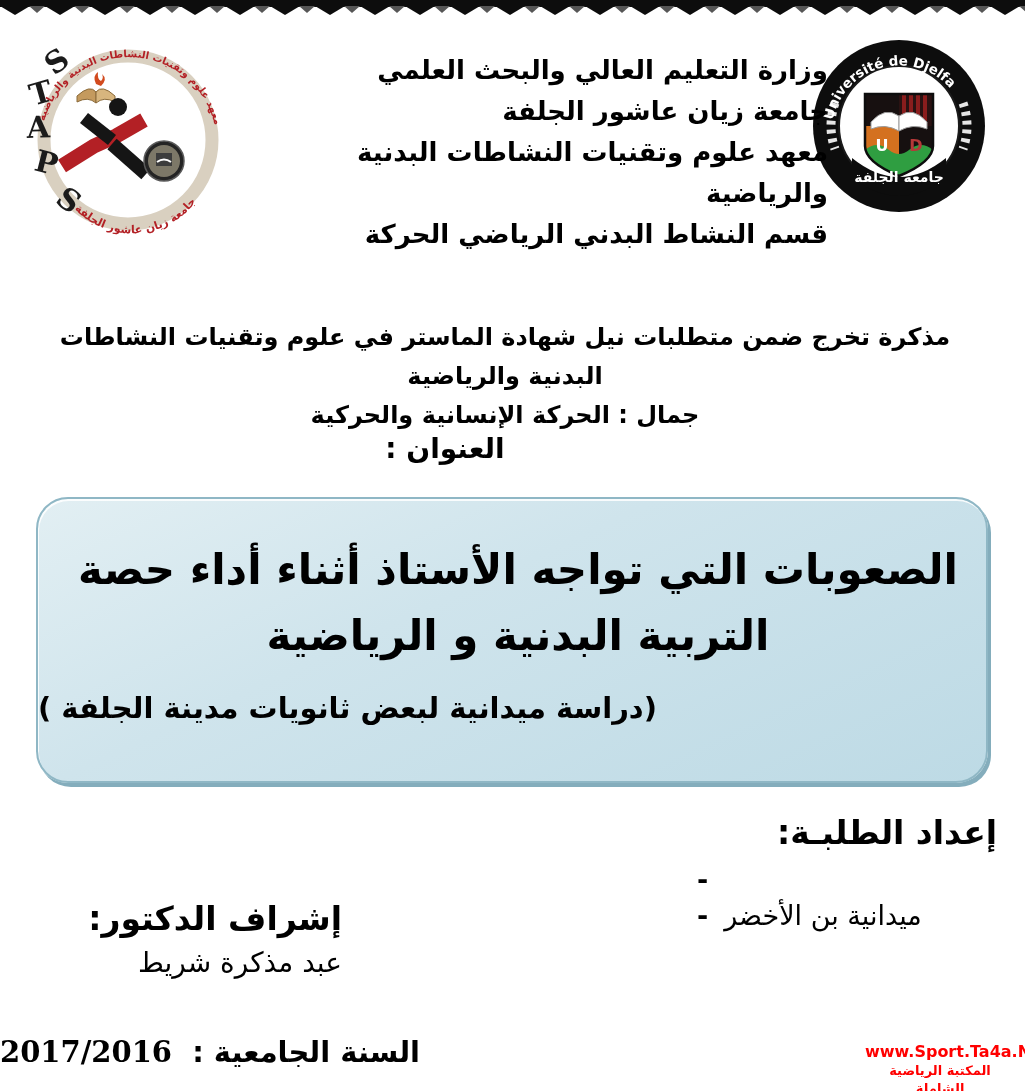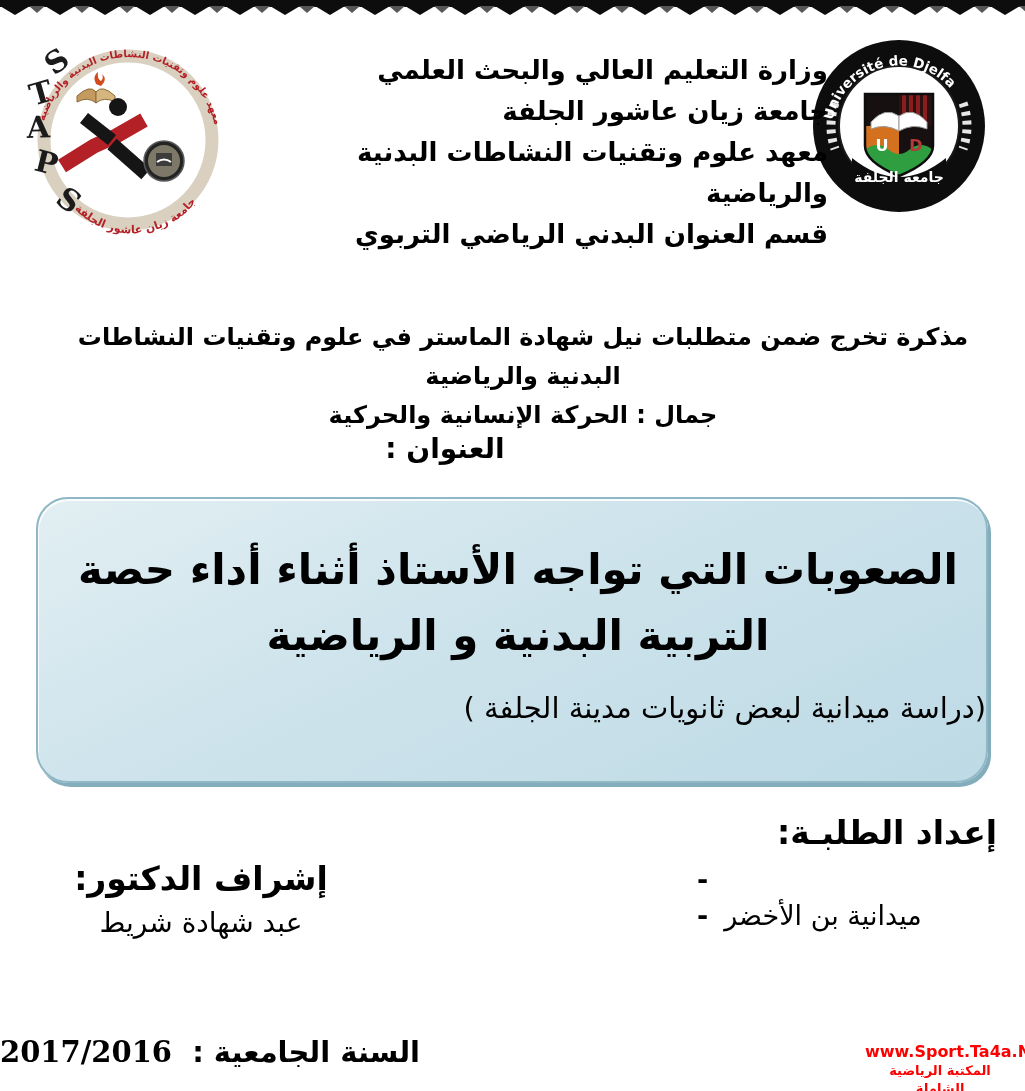--- a/index.html
+++ b/index.html
@@ -17,55 +17,55 @@
   .logo-right { left:806px; top:38px;  width:186px; height:180px; }
 
   
   .header-text {
     left:228px; top:50px; width:600px; 
     font-weight:bold; font-size:26px; line-height:41px; direction:rtl;
   }
 
   
   .intro {
-    left:58px; top:318px; width:930px; text-align:center;
+    left:40px; top:318px; width:930px; text-align:center;
     font-weight:bold; font-size:24px; line-height:39px; direction:rtl;
   }
 
   .title-label {
     left:0; top:432px; width:890px; text-align:center;
     font-weight:bold; font-size:28px; direction:rtl;
   }
 
   
   .title-box {
     left:36px; top:497px; width:948px; height:282px;
     border:2px solid #8fb7c5; border-radius:32px;
     background:linear-gradient(155deg, #e2eff3 0%, #cfe4ec 40%, #bddae5 100%);
     box-shadow:3px 4px 0 #84adbc, inset 1px 2px 0 rgba(255,255,255,0.85);
   }
   .box-title {
     margin-top:38px; text-align:center; font-weight:bold;
     font-size:42px; line-height:66px; direction:rtl;padding-left:12px;
   }
   .box-subtitle {
-    margin-top:22px; text-align:right; font-weight:normal;
+    margin-top:22px; text-align:left; font-weight:bold;
     font-size:29px; direction:rtl;
   }
 
   
   .students { right:28px; top:812px; width:330px; }
   .students .heading {
     direction:rtl; text-align:right; font-weight:bold; font-size:33px; line-height:42px;
   }
   .stu-list { margin-top:8px; padding-left:30px; direction:ltr; text-align:left; }
   .stu-item { font-size:27px; line-height:36px; display:flex; gap:16px; align-items:center; }
   .stu-item .dash { font-weight:bold; }
 
-  .supervisor { left:60px; top:858px; width:282px; text-align:center; }
+  .supervisor { left:60px; top:898px; width:282px; text-align:right; }
   .supervisor .heading { direction:rtl; font-weight:bold; font-size:33px; line-height:42px; }
   .supervisor .name { margin-top:6px; font-size:28px; line-height:34px; direction:rtl; }
 
   
   .year-line {
     left:0; top:1032px; width:1025px; text-align:left;
     direction:rtl; font-weight:bold; font-size:29px; line-height:40px;
   }
   .year-line .digits { font-family:"DejaVu Serif", serif; margin-right:10px; }
 
@@ -161,21 +161,21 @@
     </g>
     <path d="M 59,56 L 127,56 L 127,108 Q 127,124 93,138 Q 59,124 59,108 Z" fill="none" stroke="#0d0d0d" stroke-width="2.5"></path>
     <path d="M 46,120 Q 93,158 140,120 L 140,139 Q 93,177 46,139 Z" fill="#0d0d0d"></path>
     <text x="93" y="144" font-size="14" font-weight="bold" fill="#ffffff" text-anchor="middle">جامعة الجلفة</text>
   </svg>
 
   <div class="abs header-text">
     <div>وزارة التعليم العالي والبحث العلمي</div>
     <div>جامعة زيان عاشور الجلفة</div>
     <div>معهد علوم وتقنيات النشاطات  البدنية والرياضية</div>
-    <div>قسم العنوان البدني الرياضي التربوي</div>
+    <div>قسم النشاط البدني الرياضي الحركة</div>
   </div>
 
   <div class="abs intro">
     <div>مذكرة تخرج ضمن متطلبات نيل شهادة الماستر في علوم وتقنيات النشاطات البدنية والرياضية</div>
     <div>جمال :  الحركة الإنسانية والحركية</div>
   </div>
 
   <div class="abs title-label">العنوان :</div>
 
   <div class="abs title-box">
@@ -194,21 +194,21 @@
       </div>
       <div class="stu-item">
         <span class="dash">-</span>
         <span dir="rtl">ميدانية بن الأخضر</span>
       </div>
     </div>
   </div>
 
   <div class="abs supervisor">
     <div class="heading">إشراف الدكتور:</div>
-    <div class="name">عبد شهادة شريط</div>
+    <div class="name">عبد مذكرة شريط</div>
   </div>
 
   <div class="abs year-line">
     <span>السنة الجامعية :</span>
     <span class="digits" dir="ltr">2017/2016</span>
   </div>
 
   <div class="abs watermark">
     <div class="wm-url" dir="ltr">www.Sport.Ta4a.Net</div>
     <div class="wm-cap">المكتبة الرياضية الشاملة</div>

